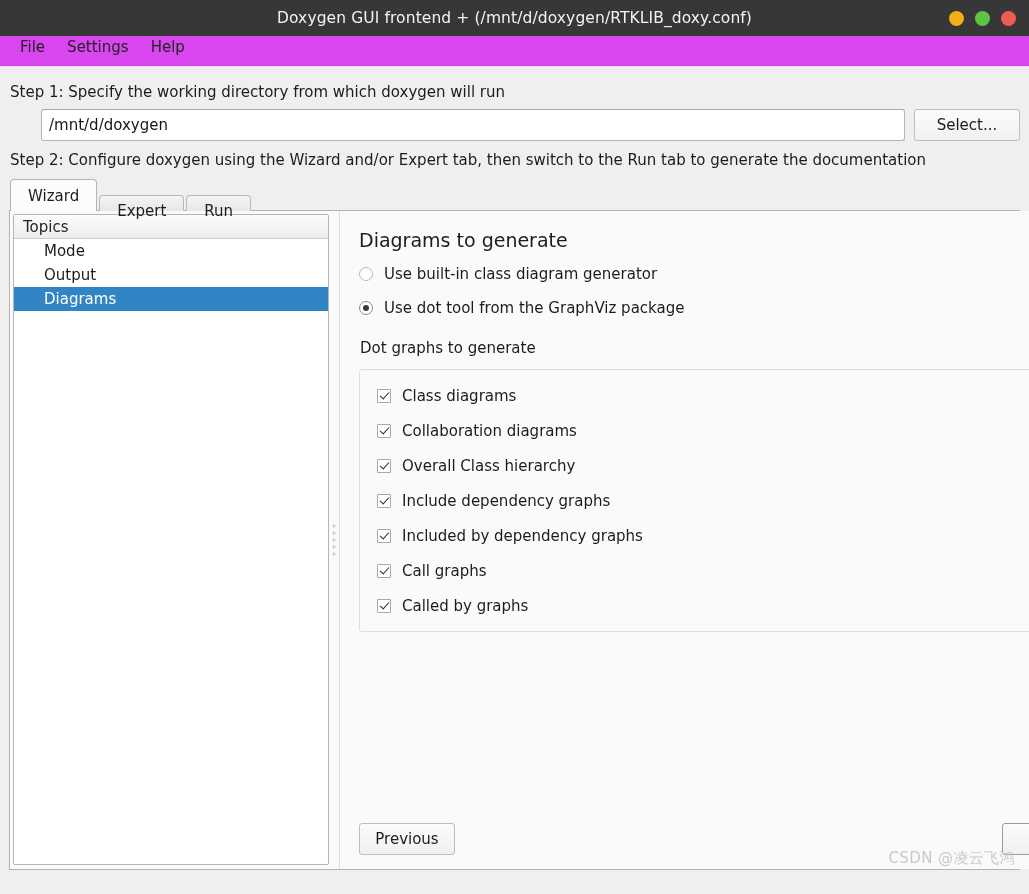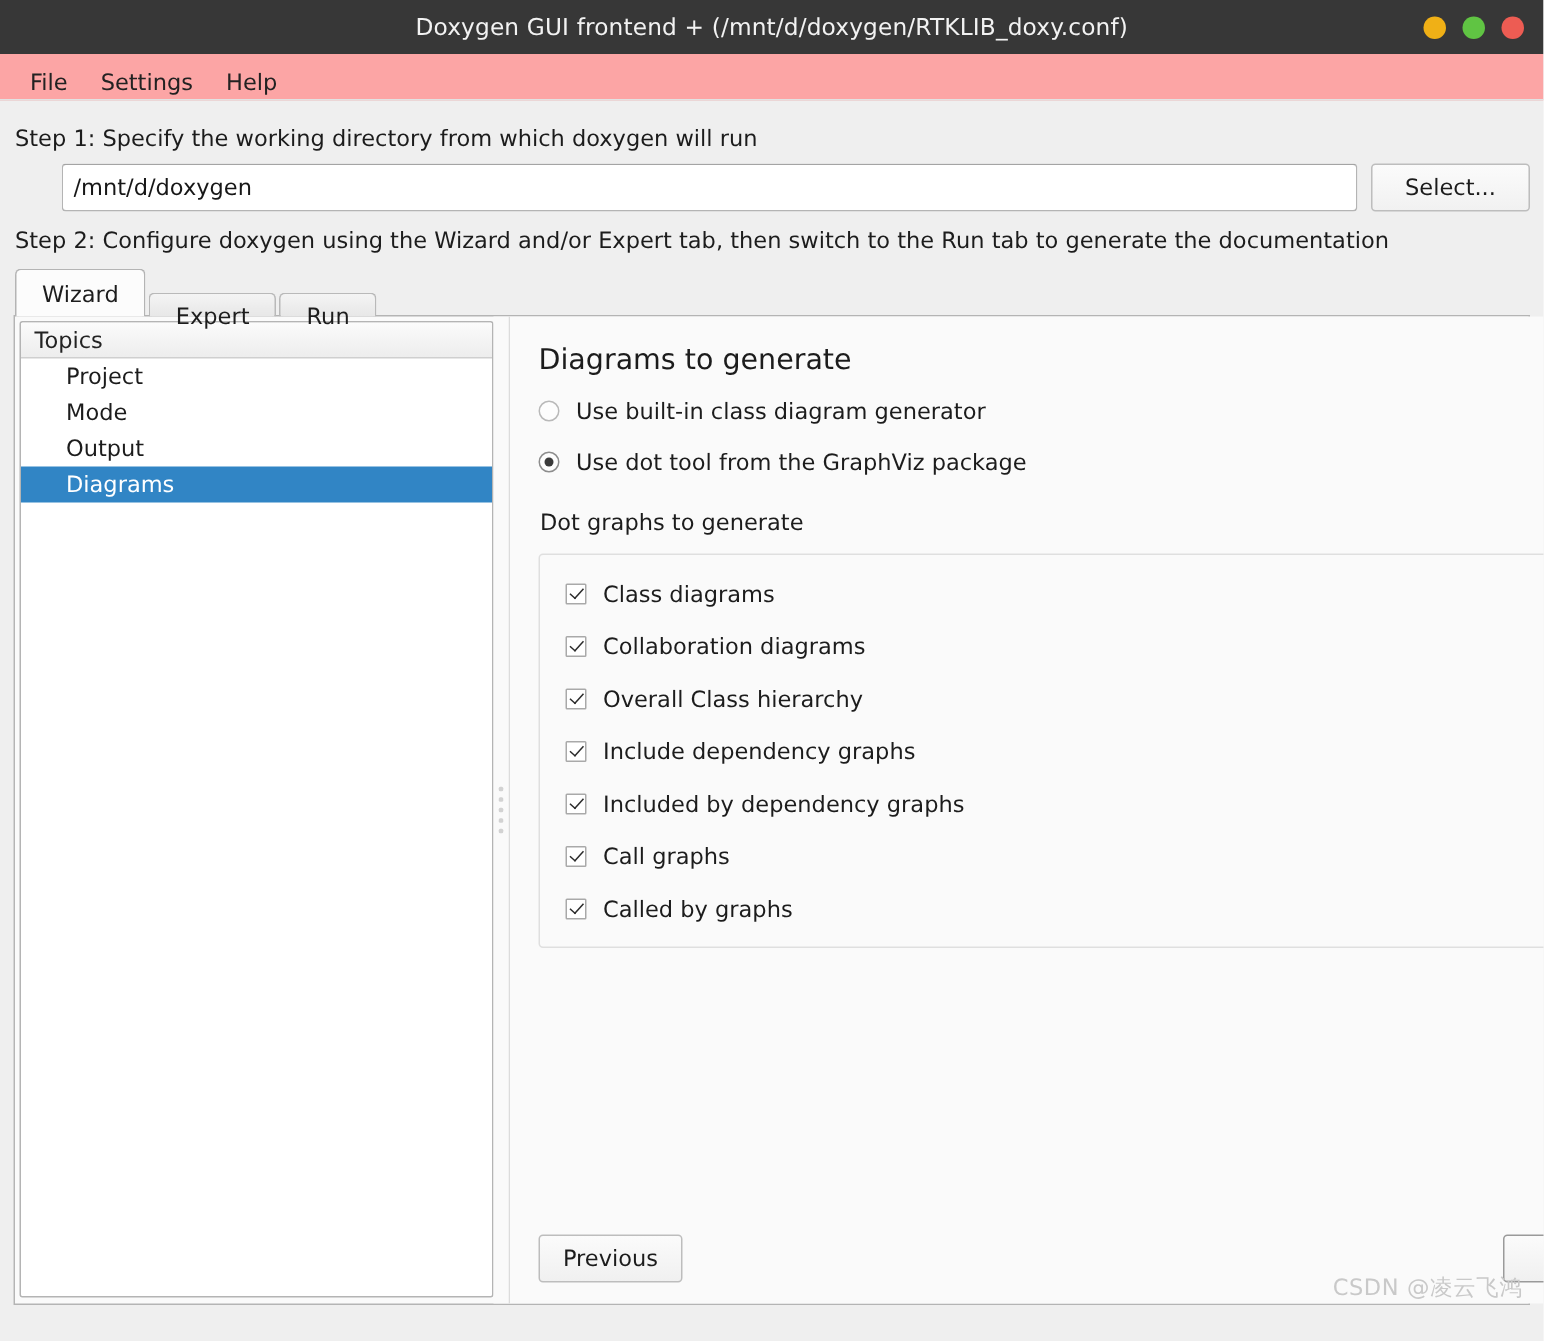--- a/index.html
+++ b/index.html
@@ -47,23 +47,23 @@
     border-radius: 50%;
     display: block;
   }
   .wbtn.min  { background: #f0b016; }
   .wbtn.max  { background: #60c443; }
   .wbtn.close{ background: #ed5c53; }
 
   
   .menubar {
     height: 31px;
-    background: #fca5a5;
-    display: flex;
-    align-items: flex-end;
+    background: #d946ef;
+    display: flex;
+    align-items: flex-start;
     padding-left: 9px;
     border-bottom: 1px solid #e2e2e2;
     box-sizing: border-box;
   }
   .menu-item {
     padding: 2px 11px;
     font-size: 15px;
     color: #222;
     border-radius: 2px;
     cursor: default;
@@ -387,21 +387,20 @@
     <div class="tab active">Wizard</div>
     <div class="tab">Expert</div>
     <div class="tab">Run</div>
   </div>
 
   <div class="tabpanel">
 
     <div class="topics-pane">
       <div class="topics-list">
         <div class="topics-header">Topics</div>
-        <div class="topic-item">Project</div>
         <div class="topic-item">Mode</div>
         <div class="topic-item">Output</div>
         <div class="topic-item selected">Diagrams</div>
       </div>
     </div>
 
     <div class="splitter">
       <div class="splitter-grip">
         <i></i>
           <i></i>

